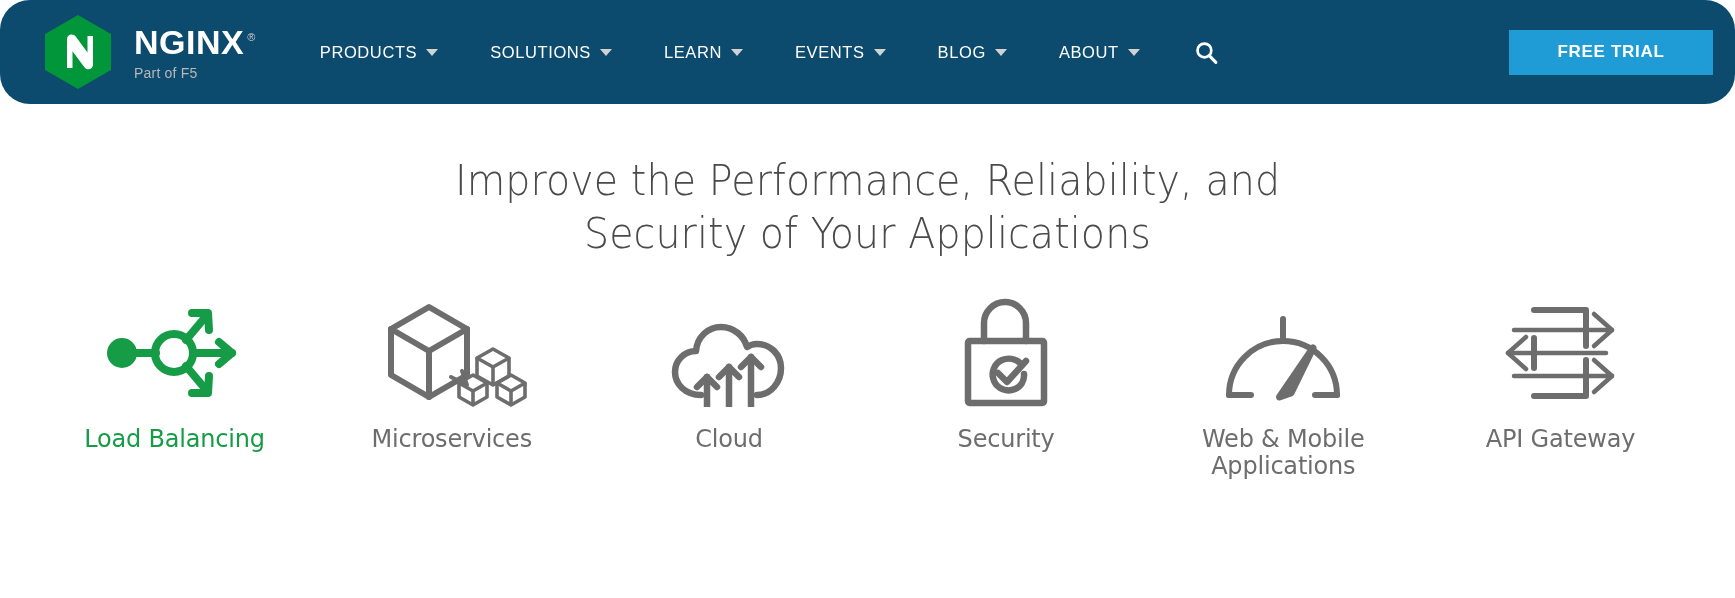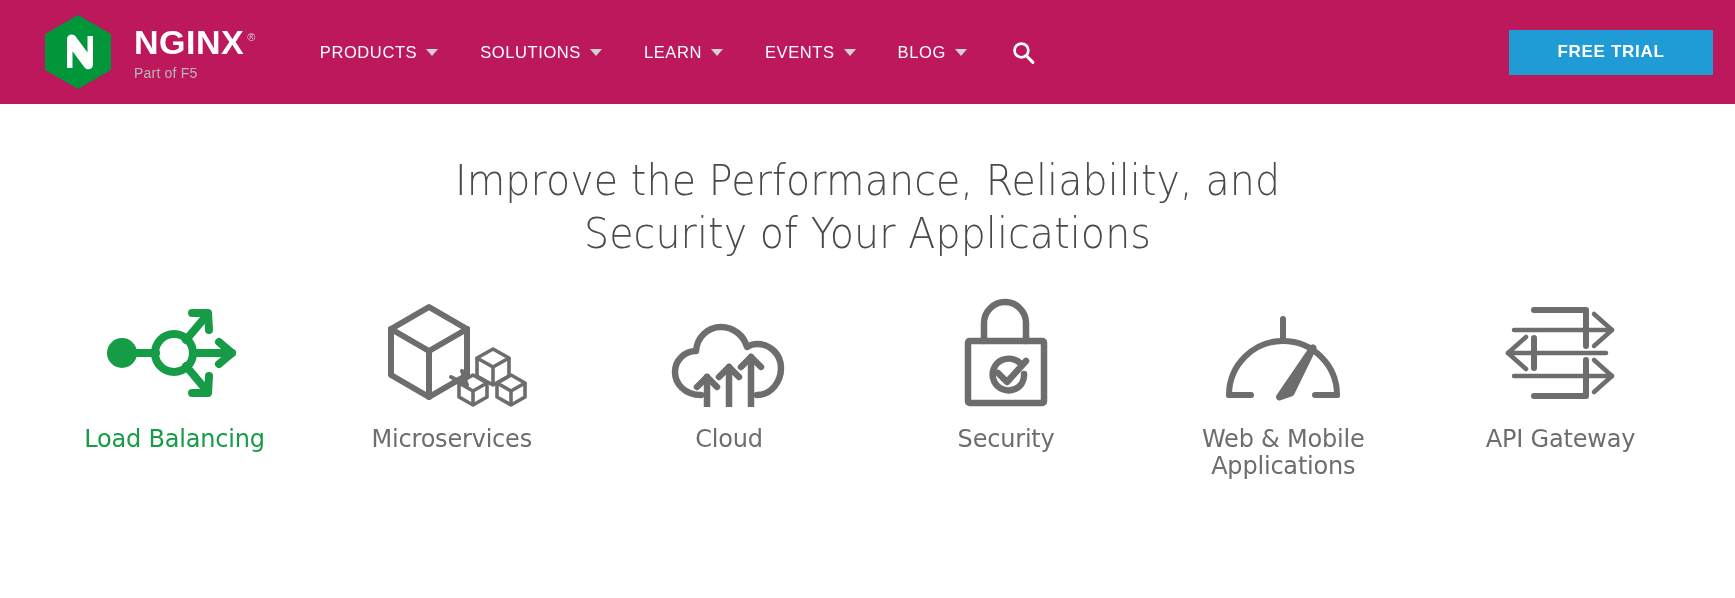--- a/index.html
+++ b/index.html
@@ -8,26 +8,27 @@
     width: 1735px;
     height: 598px;
     overflow: hidden;
     background: #ffffff;
     font-family: "Liberation Sans", sans-serif;
   }
 
   
   .header {
     height: 104px;
-    background: #be185d;
+    background: #0c4a6e;
     display: flex;
     align-items: center;
     padding-left: 44px;
     padding-right: 22px;
     position: relative;
+    border-radius: 30px;
   }
 
   .brand {
     display: flex;
     align-items: center;
     flex: 0 0 auto;
     margin-right: 44px;
   }
 
   .logo-hex {
@@ -68,21 +69,21 @@
     margin-top: 7px;
     line-height: 1;
     letter-spacing: 0.2px;
   }
 
   
   .nav {
     display: flex;
     align-items: center;
     flex: 0 0 auto;
-    gap: 2px;
+    gap: 12px;
   }
 
   .nav-item {
     color: #ffffff;
     font-size: 16.5px;
     letter-spacing: 0.6px;
     padding: 10px 20px;
     display: flex;
     align-items: center;
     cursor: pointer;
@@ -263,20 +264,24 @@
       <span class="caret"></span>
     </div>
     <div class="nav-item">
       <span>EVENTS</span>
       <span class="caret"></span>
     </div>
     <div class="nav-item">
       <span>BLOG</span>
       <span class="caret"></span>
     </div>
+    <div class="nav-item">
+      <span>ABOUT</span>
+      <span class="caret"></span>
+    </div>
     <div class="search-btn">
       <svg width="25" height="25" viewBox="0 0 24 24" aria-hidden="true">
         <circle cx="10" cy="10" r="6.6" fill="none" stroke="#ffffff" stroke-width="2.6"></circle>
         <line x1="14.9" y1="15.2" x2="21" y2="21.4" stroke="#ffffff" stroke-width="3" stroke-linecap="round"></line>
       </svg>
     </div>
   </nav>
 
   <div class="header-spacer"></div>
 

